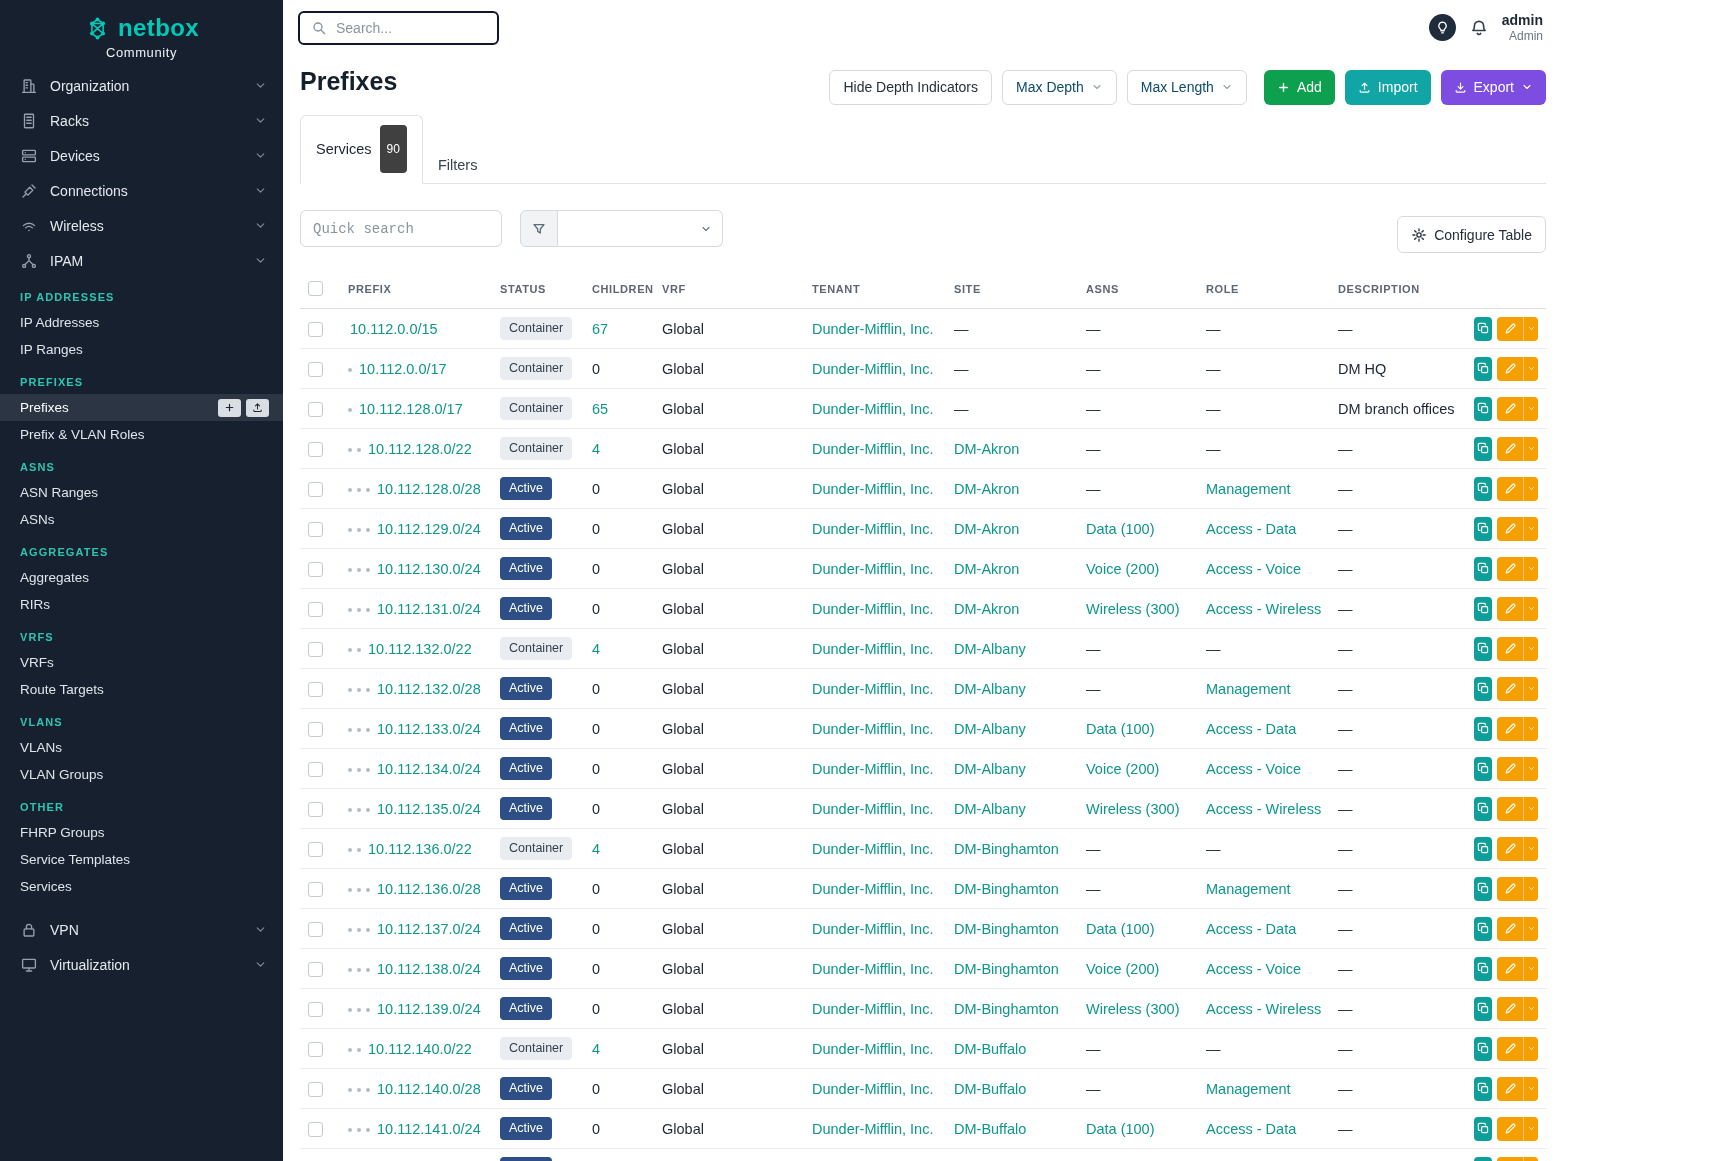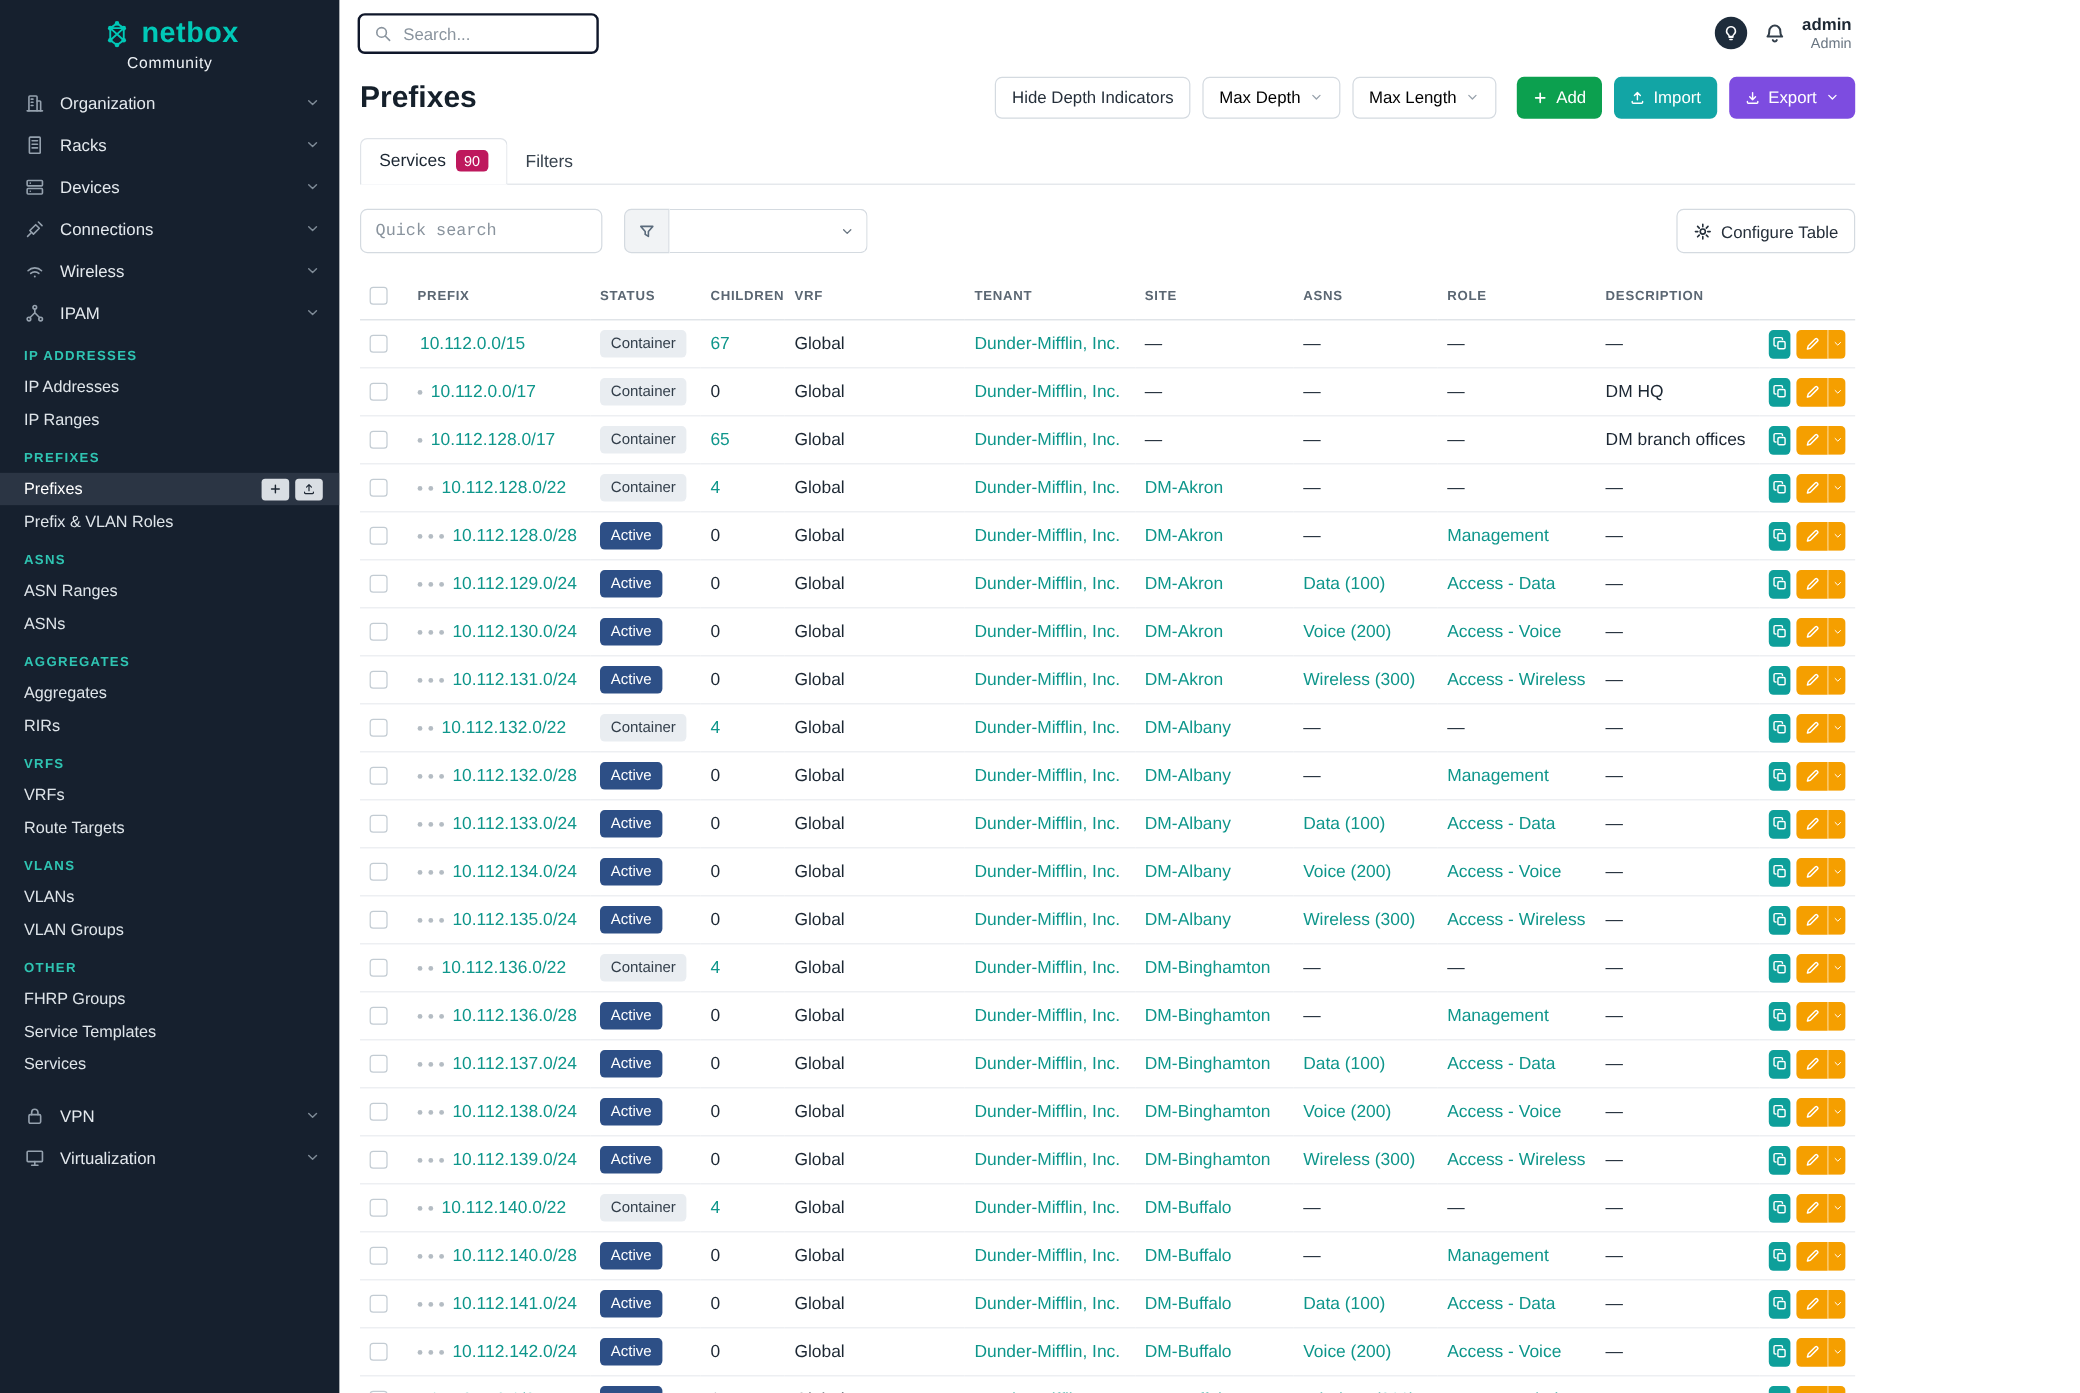--- a/index.html
+++ b/index.html
@@ -49,35 +49,35 @@
   .user-name { font-size: 14px; font-weight: 700; color: #1c2733; }
   .user-role { font-size: 12px; color: #6a7682; }
 
   .content { padding-left: 17px; }
   .content-inner { width: 1246px; }
 
   .page-head { margin-top: 7px; display: flex; align-items: center; height: 38px; }
   .page-title { font-size: 25px; font-weight: 600; color: #15202b; }
   .head-actions { margin-left: auto; display: flex; align-items: center; gap: 10px; }
   .btn { height: 35px; border-radius: 6px; font-family: inherit; font-size: 14px; cursor: pointer;
-         display: inline-flex; align-items: center; gap: 7px; padding: 0 13px; border: none; }
+         display: inline-flex; align-items: center; gap: 7px; padding: 0 13px; border: none; margin-top: 12px; }
   .btn-outline { background: #fff; border: 1px solid #d4dae0; color: #252f3a; }
-  .btn-muted { color: #000000; }
+  .btn-muted { color: #0c4a6e; }
   .btn-muted .btn-chev { color: #98a2ac; }
   .btn-add { background: #0ca04f; color: #fff; margin-left: 7px; }
   .btn-import { background: #12a5a5; color: #fff; }
   .btn-export { background: #7d4ce0; color: #fff; }
 
   .tabs { margin-top: 15px; display: flex; align-items: flex-end; border-bottom: 1px solid #dfe3e8; }
   .tab { display: flex; align-items: center; padding: 9px 15px 10px; font-size: 14.5px; color: #38434e;
          text-decoration: none; cursor: pointer; }
   .tab.active { border: 1px solid #dfe3e8; border-bottom: 1px solid #fff; border-radius: 6px 6px 0 0;
                 margin-bottom: -1px; background: #fff; color: #1c2733; }
-  .count-badge { margin-left: 8px; background: #be185d; color: #fff; font-size: 12px;
-                 padding: 3px 7px; border-radius: 4px; line-height: 1; }
+  .count-badge { margin-left: 8px; background: #404040; color: #fff; font-size: 12px;
+                 padding: 18px 7px; border-radius: 4px; line-height: 1; }
 
   .table-controls { margin-top: 20px; display: flex; align-items: center; }
   .quick-search { width: 202px; height: 37px; border: 1px solid #d4dae0; border-radius: 6px;
                   padding: 0 12px; font-family: Liberation Mono, monospace; font-size: 14px; outline: none; color: #1c2733; }
   .quick-search::placeholder { color: #8a949e; }
   .filter-group { display: flex; margin-left: 18px; }
   .filter-btn { width: 38px; height: 37px; border: 1px solid #d4dae0; border-radius: 6px 0 0 6px;
                 background: #f1f3f5; color: #5b6b7c; display: flex; align-items: center; justify-content: center; cursor: pointer; }
   .filter-select { width: 165px; height: 37px; border: 1px solid #d4dae0; border-left: none;
                    border-radius: 0 6px 6px 0; background: #fff; display: flex; align-items: center;

